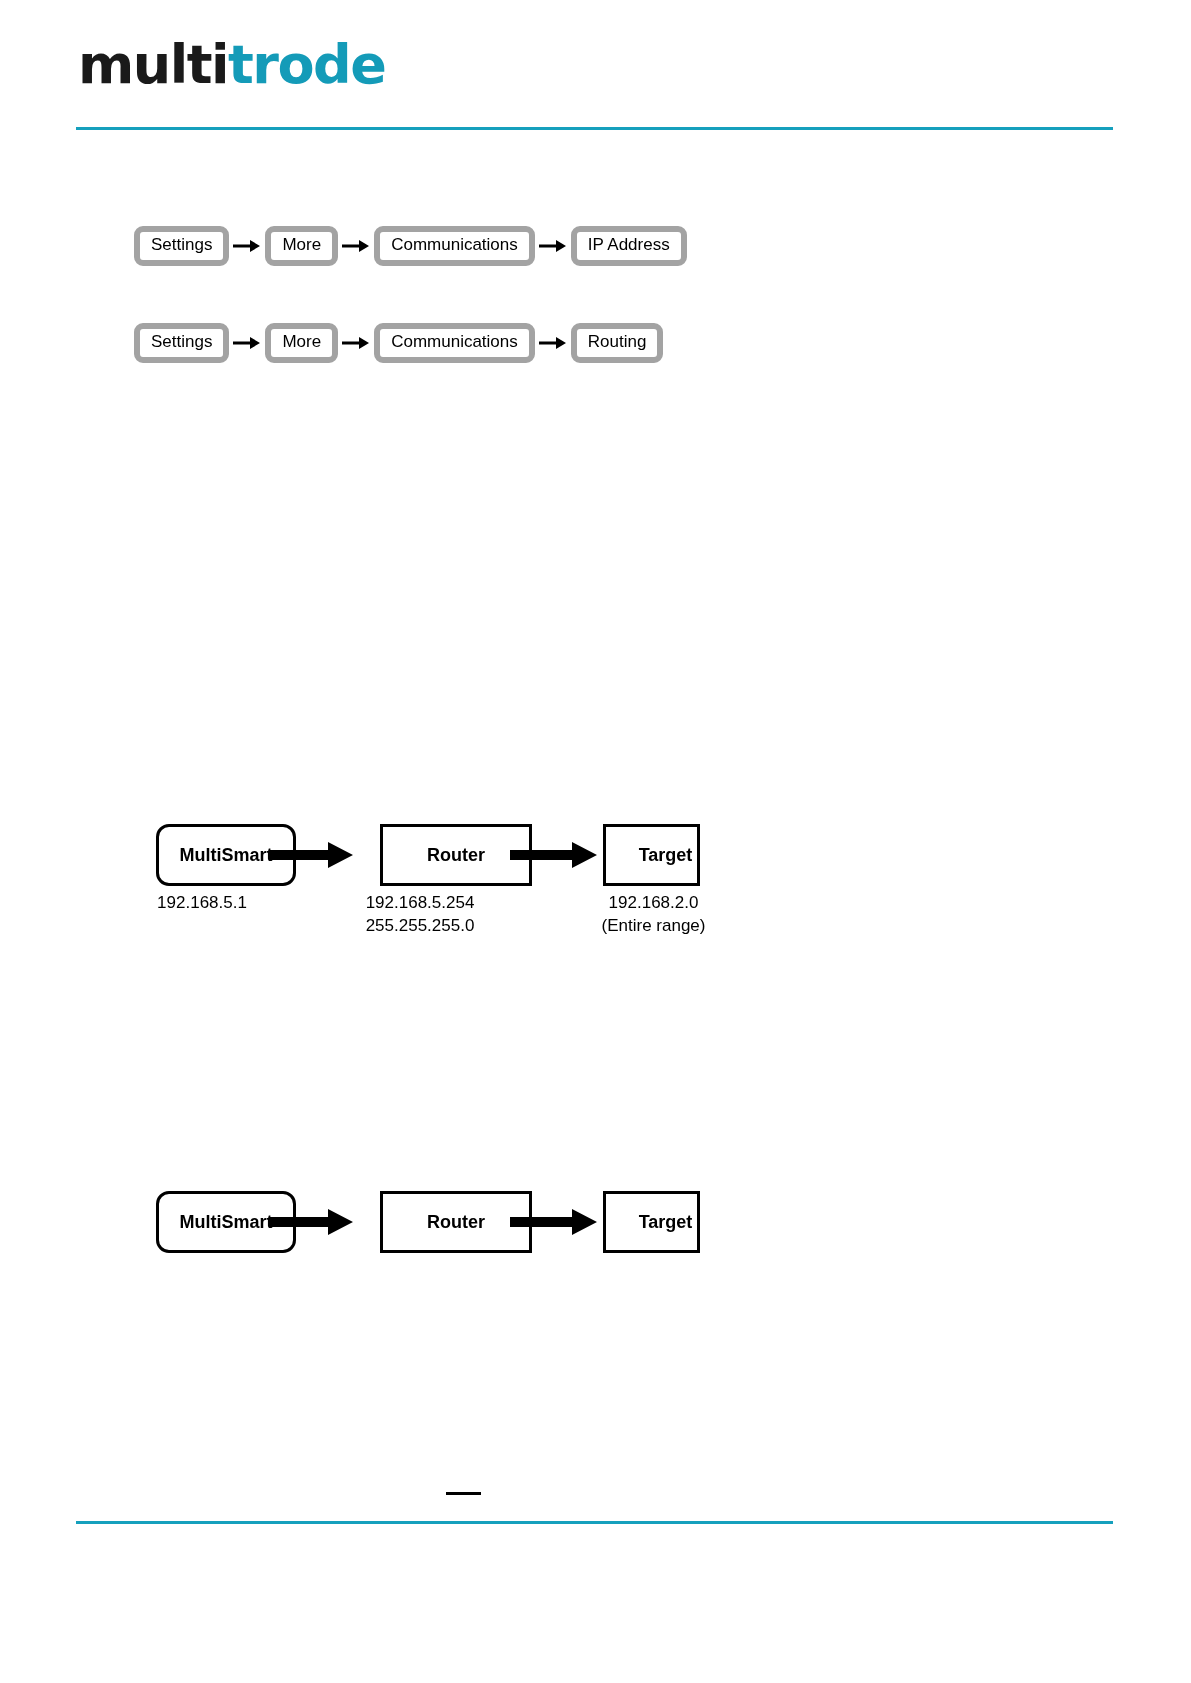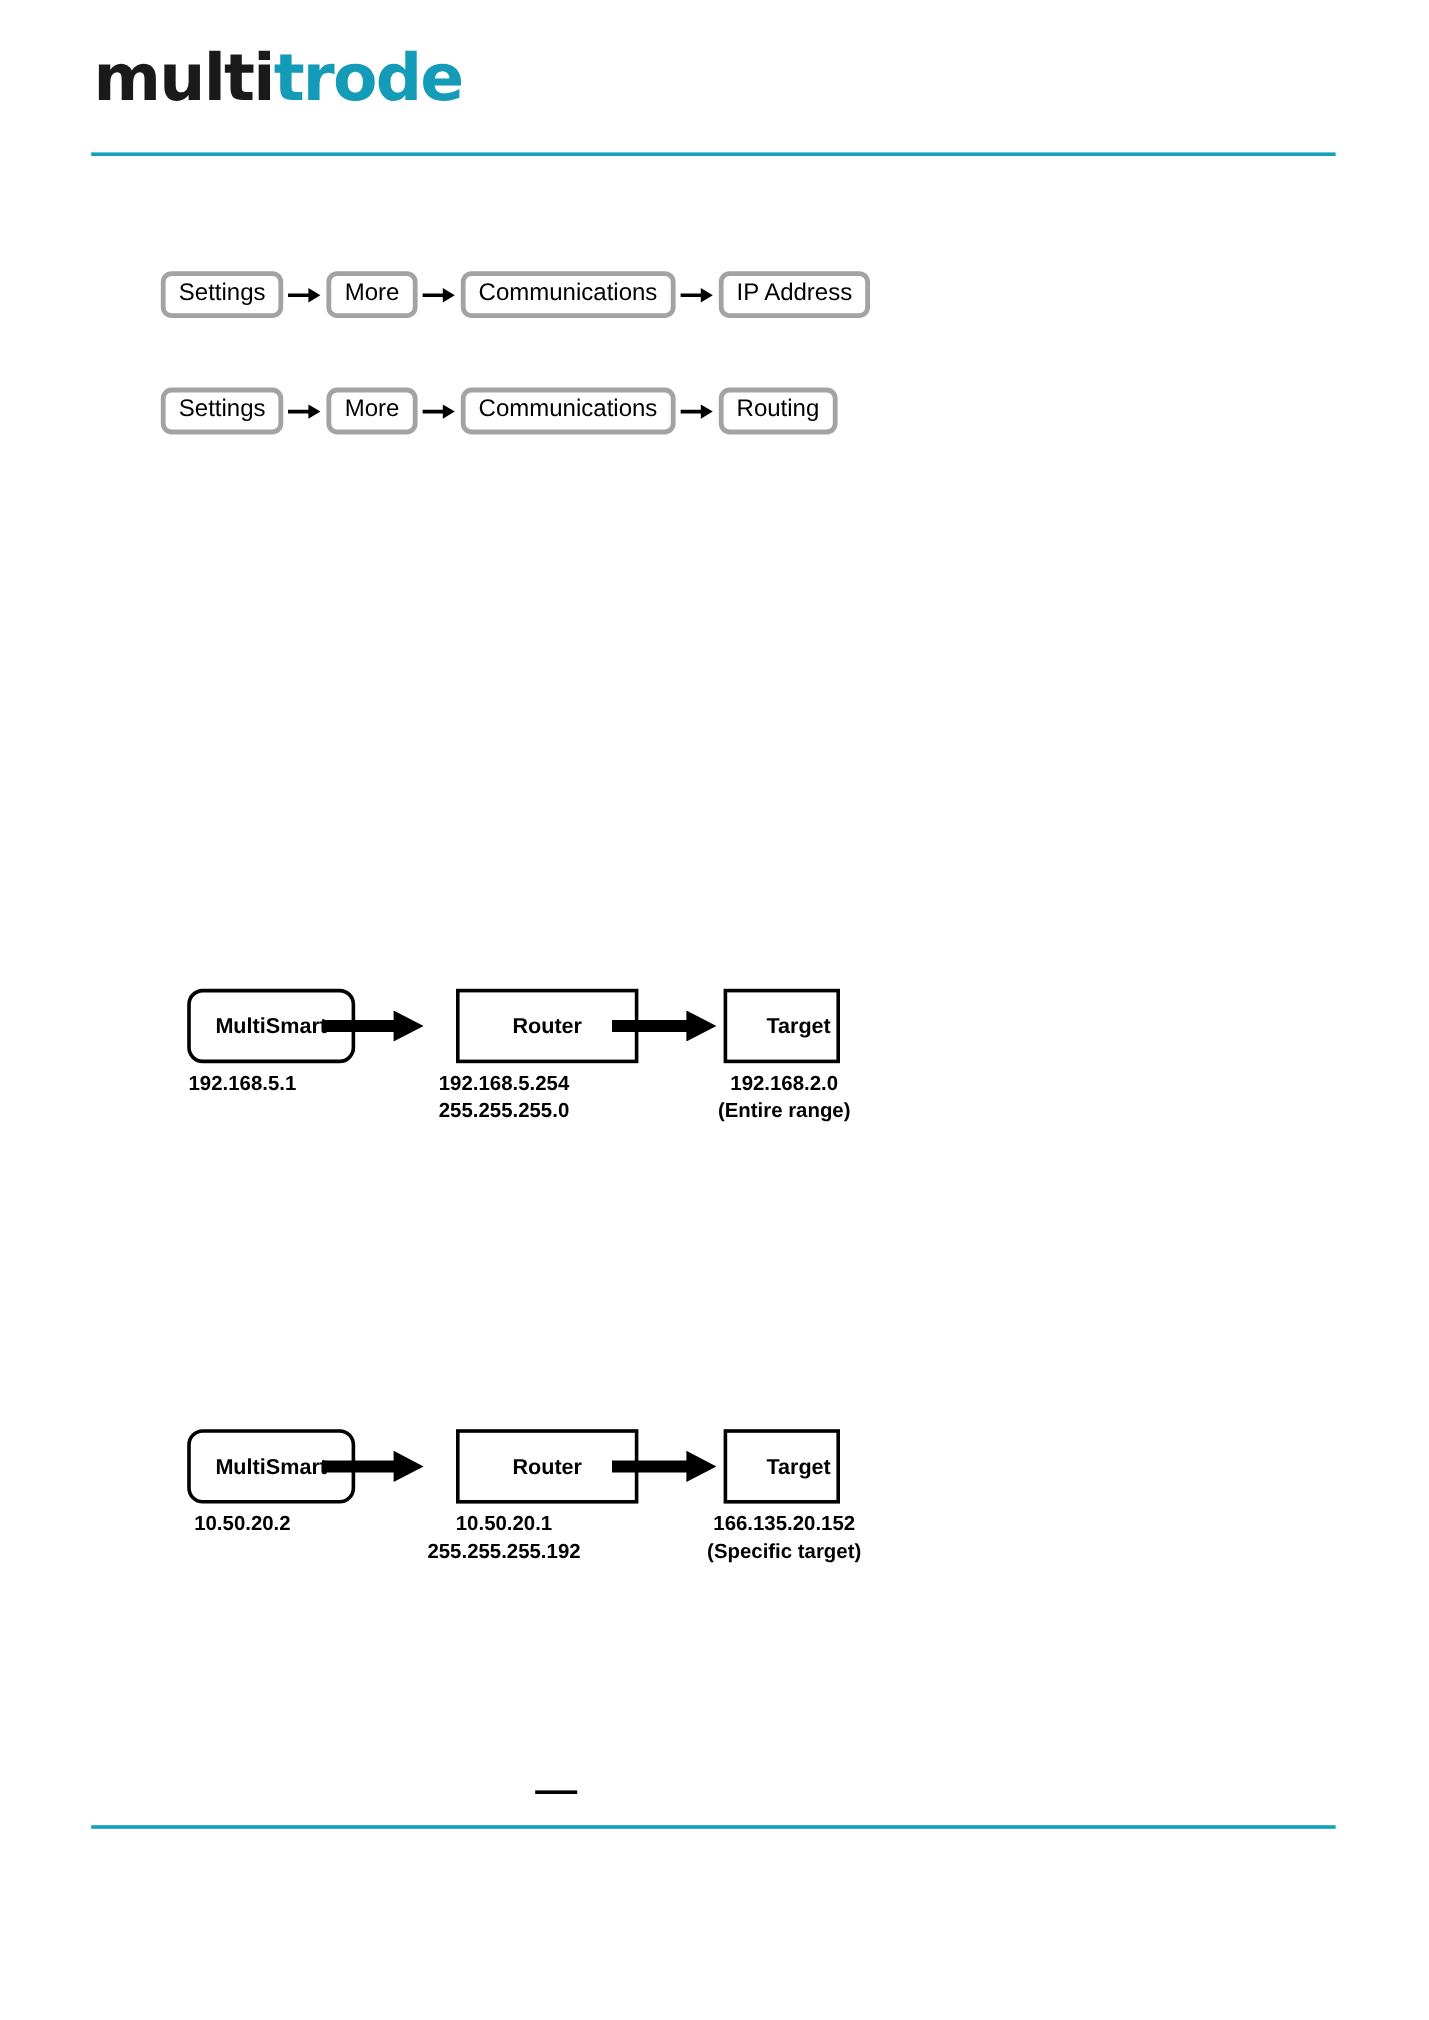--- a/index.html
+++ b/index.html
@@ -42,24 +42,24 @@
   .rule-bottom { top: 1521px; }
 
   
   .breadcrumb {
     position: absolute;
     display: flex;
     align-items: center;
     white-space: nowrap;
   }
   .crumb {
-    border: 4px solid #a3a3a3;
+    border: 6px solid #a3a3a3;
     border-radius: 9px;
     padding: 3px 11px 5px 11px;
-    font-size: 20px;
+    font-size: 17px;
     line-height: 1.15;
     background: #fff;
     color: #000;
   }
   .crumb-arrow {
     display: inline-flex;
     align-items: center;
     margin: 0 4px;
   }
   .crumb-arrow svg { display: block; }
@@ -127,21 +127,20 @@
     margin-top: 6px;
   }
   .caption {
     position: absolute;
     top: 0;
     text-align: center;
     font-size: 17px;
     line-height: 1.35;
     color: #000;
     white-space: nowrap;
-    font-weight: bold;
   }
   .caption span { display: block; }
   .cap-multismart { left: -64px;  width: 268px; }
   .cap-router     { left: 152px;  width: 272px; }
   .cap-target     { left: 398px;  width: 247px; }
 
   
   .bottom-mark {
     position: absolute;
     left: 446px;
@@ -243,29 +242,16 @@
         </svg>
     </span>
     <div class="node node-router">Router</div>
     <span class="flow-arrow arrow-2">
       <svg width="88" height="26" viewBox="0 0 88 26">
           <path d="M0 8 H62 V0 L87 13 L62 26 V18 H0 Z" fill="#000"></path>
         </svg>
     </span>
     <div class="node node-target">Target</div>
   </div>
-  <div class="caption-row">
-    <div class="caption cap-multismart">
-      <span>10.50.20.2</span>
-    </div>
-    <div class="caption cap-router">
-      <span>10.50.20.1</span>
-      <span>255.255.255.192</span>
-    </div>
-    <div class="caption cap-target">
-      <span>166.135.20.152</span>
-      <span>(Specific target)</span>
-    </div>
-  </div>
 </div>
 
 <div class="bottom-mark"></div>
 <div class="rule rule-bottom"></div>
 
 </body></html>

